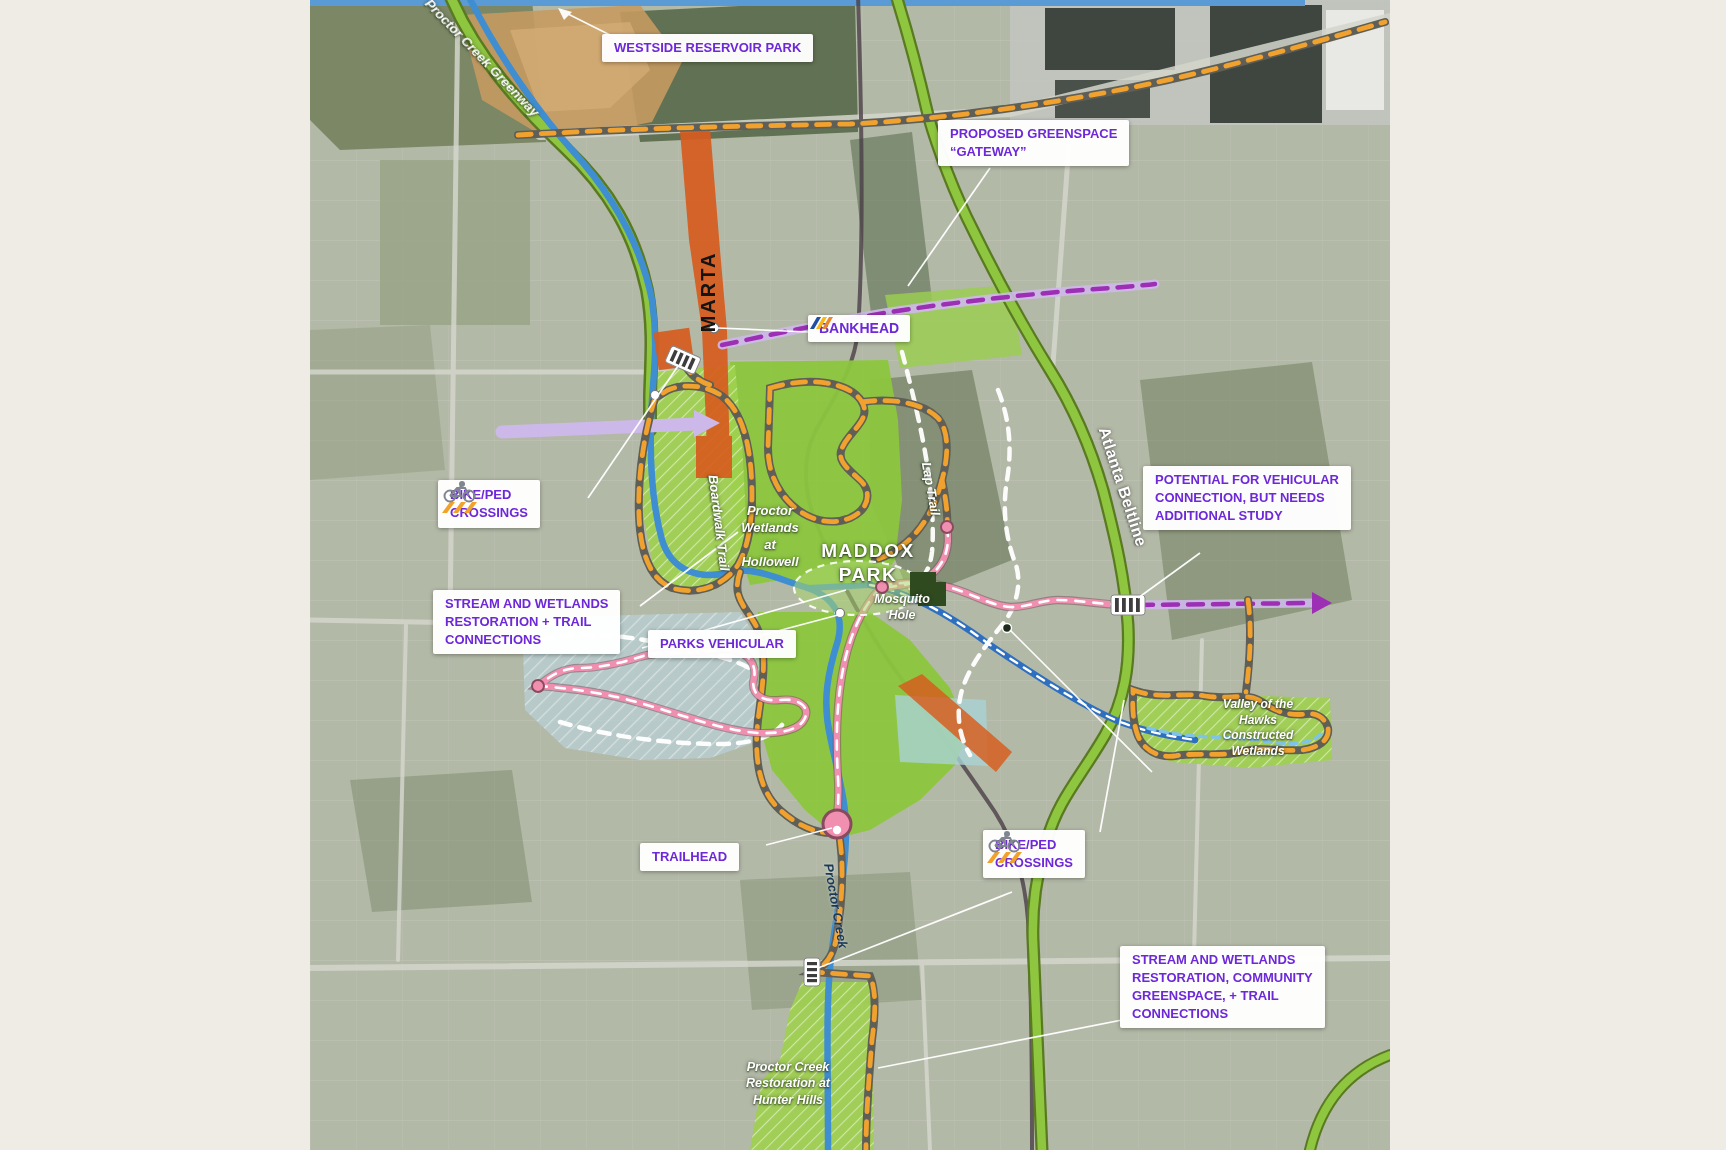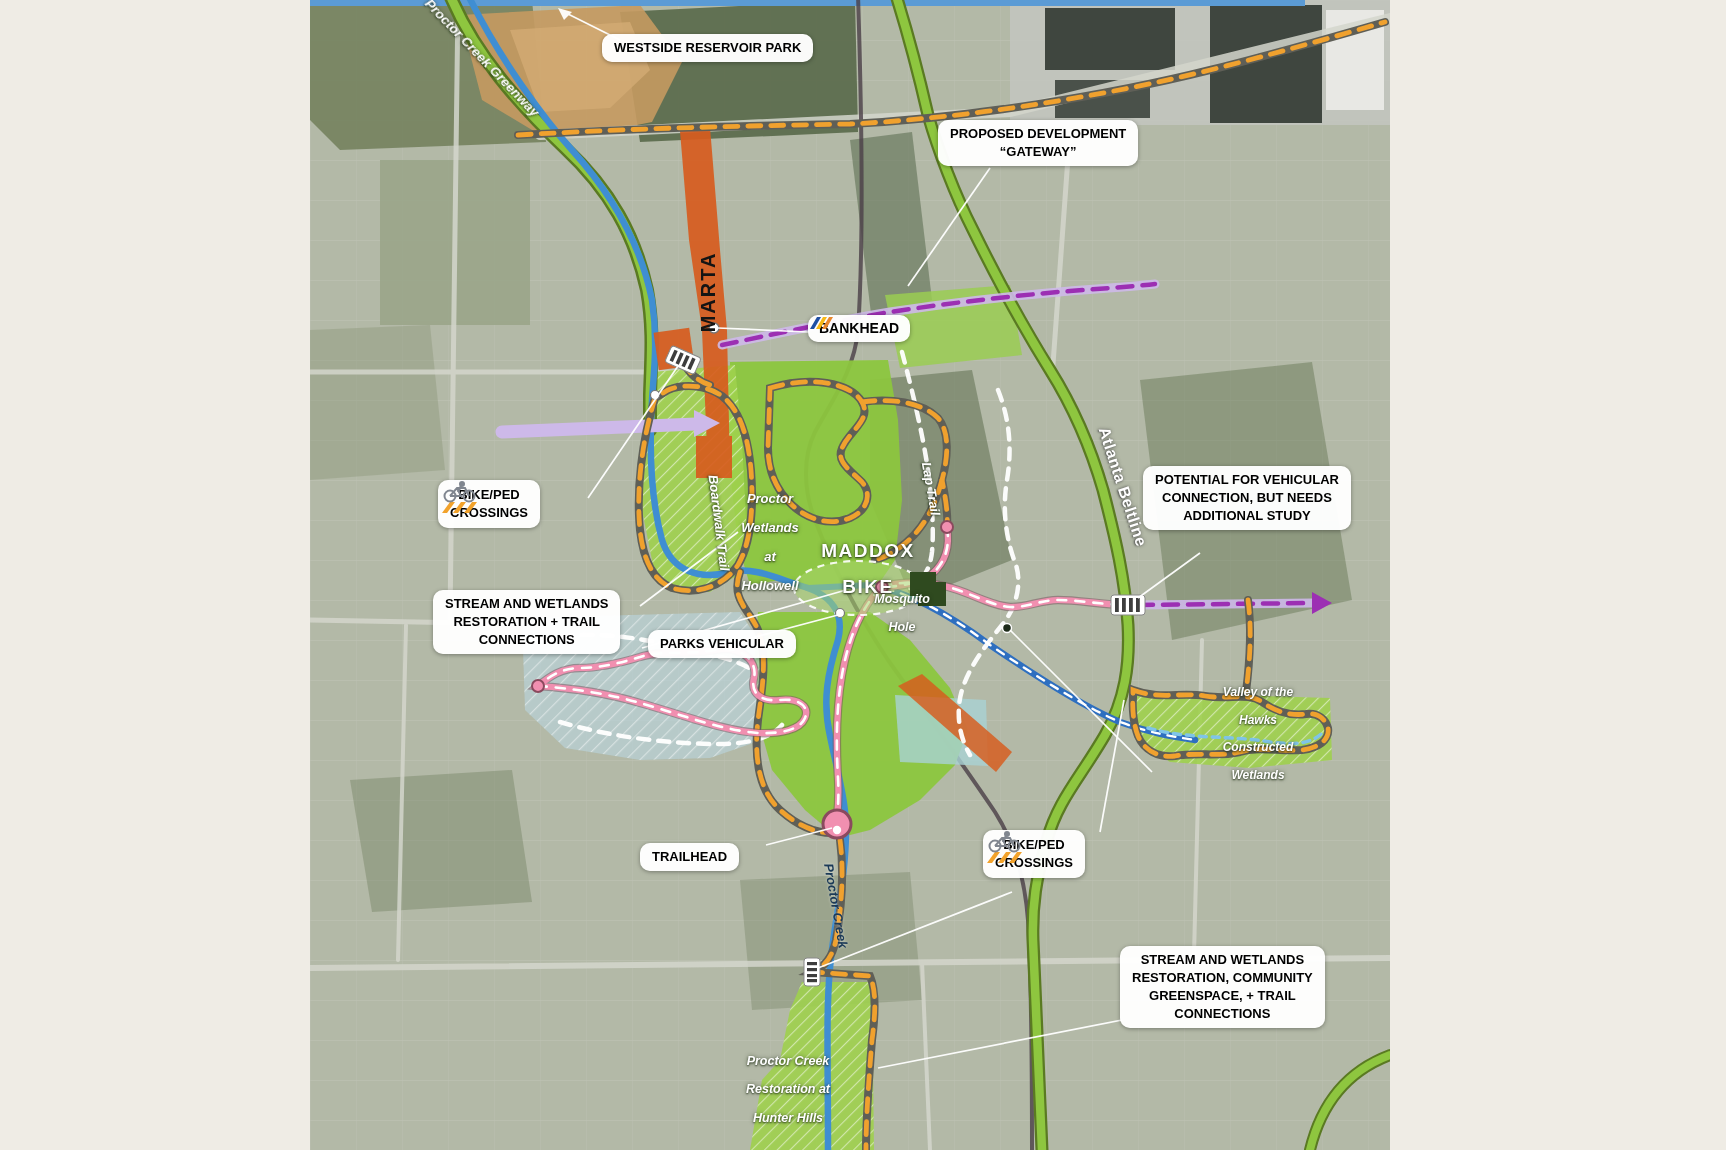--- a/index.html
+++ b/index.html
@@ -1,41 +1,41 @@
 <!DOCTYPE html>
 <html><head>
 <meta charset="utf-8">
 <style>
   html,body{margin:0;padding:0;background:#efece5;}
   .stage{position:relative;width:1726px;height:1150px;background:#efece5;overflow:hidden;
          font-family:"Liberation Sans","DejaVu Sans",sans-serif;}
   .map{position:absolute;left:310px;top:0;width:1080px;height:1150px;overflow:hidden;background:#b3b9a7;}
   .map svg{position:absolute;left:0;top:0;}
   
-  .callout{position:absolute;background:rgba(255,255,255,.97);border-radius:10px;
-           padding:5px 12px;color:#000000;font-weight:700;font-size:13px;line-height:1.38;
-           text-align:center;box-shadow:0 1px 4px rgba(0,0,0,.35);white-space:nowrap;z-index:30;}
+  .callout{position:absolute;background:rgba(255,255,255,.97);border-radius:2px;
+           padding:5px 12px;color:#6d28d9;font-weight:700;font-size:13px;line-height:1.38;
+           box-shadow:0 1px 4px rgba(0,0,0,.35);white-space:nowrap;z-index:30;}
   .callout span{display:block;}
   #cb-westside{left:292px;top:34px;}
   #cb-proposed{left:628px;top:120px;}
   #cb-bankhead{left:498px;top:315px;display:flex;align-items:center;gap:7px;padding:4px 11px;}
   #cb-bankhead .bk-label{font-size:14px;}
   #cb-bikeped-left{left:128px;top:480px;display:flex;align-items:center;gap:9px;padding:6px 12px;}
   #cb-potential{left:833px;top:466px;}
   #cb-stream-left{left:123px;top:590px;}
   #cb-parks{left:338px;top:630px;}
   #cb-watershed{left:795px;top:770px;}
   #cb-trailhead{left:330px;top:843px;}
   #cb-bikeped-right{left:673px;top:830px;display:flex;align-items:center;gap:9px;padding:6px 12px;}
   #cb-stream-right{left:810px;top:946px;}
   
   .maplabel{position:absolute;color:#fff;font-style:italic;font-weight:700;font-size:13px;line-height:1.3;
             text-align:center;text-shadow:0 1px 2px rgba(30,45,20,.85),0 0 4px rgba(30,45,20,.55);
             transform:translate(-50%,-50%);white-space:nowrap;z-index:20;}
-  .maplabel span{display:block;margin-top:12px;}
+  .maplabel span{display:block;}
   #ml-greenway{left:172px;top:58px;transform:translate(-50%,-50%) rotate(46deg);font-size:13.5px;}
   #ml-marta{left:398px;top:292px;transform:translate(-50%,-50%) rotate(-90deg);
             font-style:normal;color:#141414;font-size:20px;letter-spacing:2px;text-shadow:none;}
   #ml-beltline{left:812px;top:487px;transform:translate(-50%,-50%) rotate(72deg);
                font-style:normal;font-size:16px;letter-spacing:.5px;
                text-shadow:0 1px 2px rgba(70,70,70,.9),0 0 4px rgba(60,60,60,.6);}
   #ml-boardwalk{left:408px;top:523px;transform:translate(-50%,-50%) rotate(83deg);}
   #ml-hollowell{left:460px;top:537px;}
   #ml-maddox{left:558px;top:563px;font-style:normal;font-size:19px;letter-spacing:1.5px;line-height:1.25;}
   #ml-lap{left:620px;top:489px;transform:translate(-50%,-50%) rotate(80deg);}
@@ -291,21 +291,21 @@
         <path d="M 790,832 L 814,700"></path>
         <path d="M 812,1020 L 568,1068"></path>
       </g>
     </svg>
 
     <div class="callout" id="cb-westside">
       <span>WESTSIDE RESERVOIR PARK</span>
     </div>
 
     <div class="callout" id="cb-proposed">
-      <span>PROPOSED DEVELOPMENT</span>
+      <span>PROPOSED GREENSPACE</span>
       <span>“GATEWAY”</span>
     </div>
 
     <div class="callout" id="cb-bankhead">
       <svg width="26" height="16" viewBox="0 0 26 16">
         <polygon points="2,14 9,2 13,2 6,14" fill="#1f4fa3"></polygon>
         <polygon points="8,14 15,2 19,2 12,14" fill="#f8b916"></polygon>
         <polygon points="14,14 21,2 25,2 18,14" fill="#e8872c"></polygon>
       </svg>
       <span class="bk-label">BANKHEAD</span>
@@ -386,21 +386,21 @@
     <div class="maplabel" id="ml-beltline">Atlanta Beltline</div>
     <div class="maplabel" id="ml-boardwalk">Boardwalk Trail</div>
     <div class="maplabel" id="ml-hollowell">
       <span>Proctor</span>
       <span>Wetlands</span>
       <span>at</span>
       <span>Hollowell</span>
     </div>
     <div class="maplabel" id="ml-maddox">
       <span>MADDOX</span>
-      <span>BIKE</span>
+      <span>PARK</span>
     </div>
     <div class="maplabel" id="ml-lap">Lap Trail</div>
     <div class="maplabel" id="ml-mosquito">
       <span>Mosquito</span>
       <span>Hole</span>
     </div>
     <div class="maplabel" id="ml-valley">
       <span>Valley of the</span>
       <span>Hawks</span>
       <span>Constructed</span>

